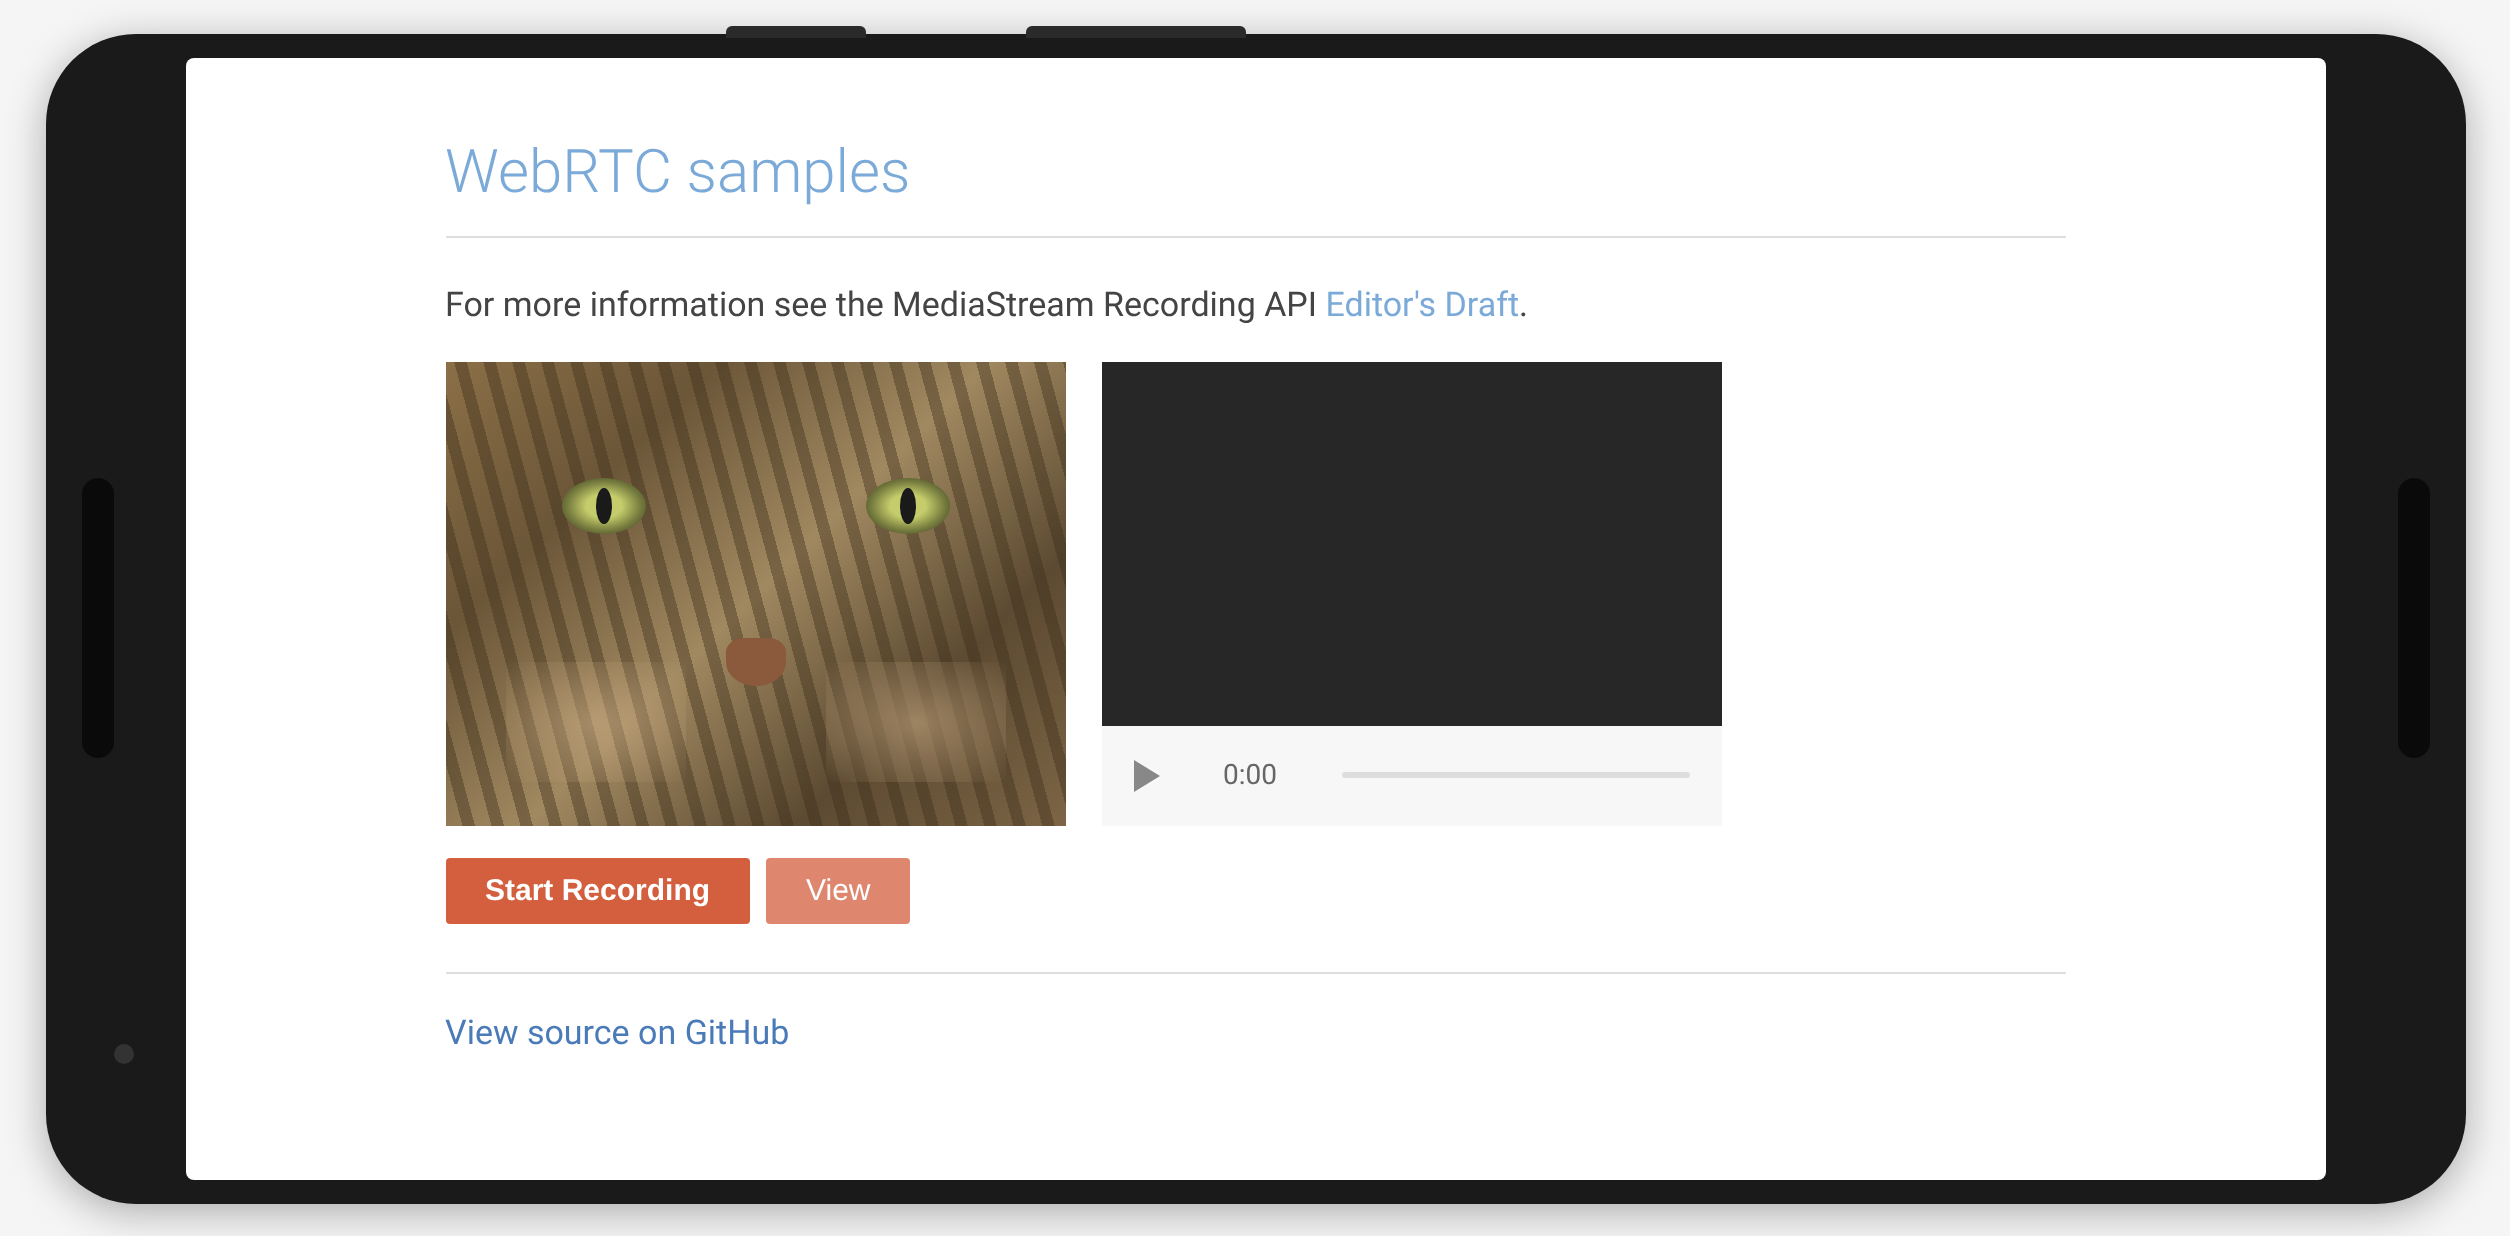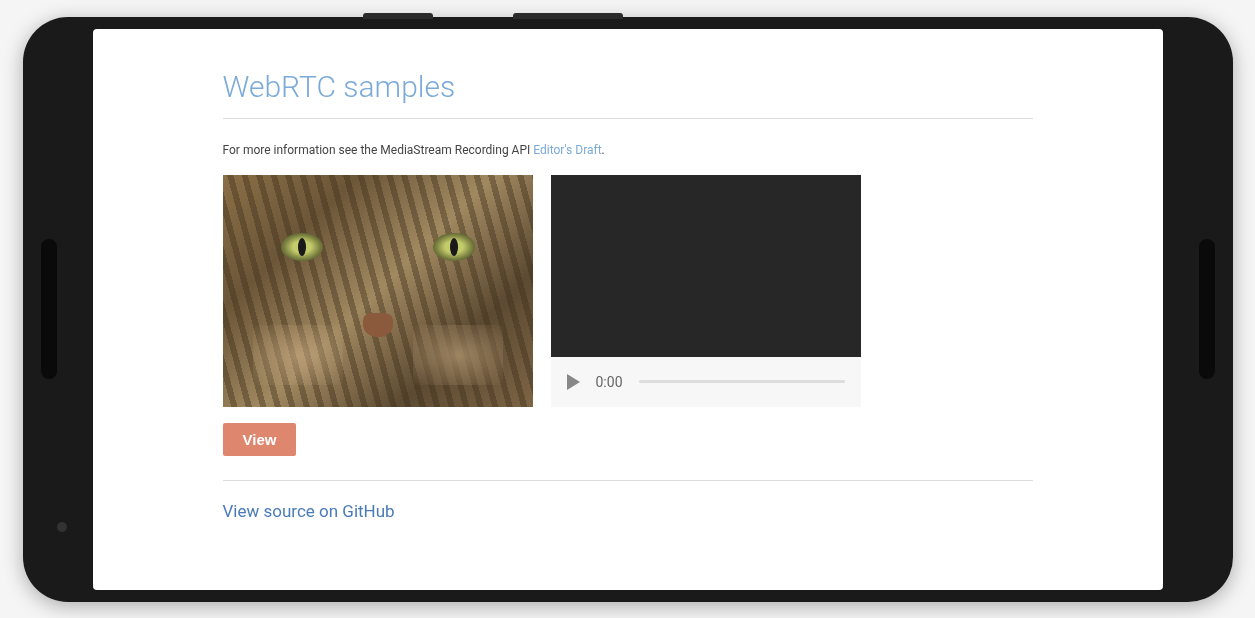--- a/index.html
+++ b/index.html
@@ -103,21 +103,21 @@
       font-weight: 300;
     }
     
     .title-bold {
       color: #1a1a1a;
       font-size: 30px;
       font-weight: 700;
     }
     
     .description {
-      font-size: 12px;
+      font-size: 17px;
       color: #444;
       margin-bottom: 18px;
       margin-top: 24px;
     }
     
     .link {
       color: #7baad8;
     }
     
     .videos {
@@ -218,21 +218,21 @@
       flex: 1;
       background: #272727;
     }
     
     .video-controls {
       height: 50px;
       background: #f7f7f7;
       display: flex;
       align-items: center;
       padding: 0 16px;
-      gap: 16px;
+      gap: 32px;
     }
     
     .play-icon {
       width: 0;
       height: 0;
       border-left: 13px solid #888;
       border-top: 8px solid transparent;
       border-bottom: 8px solid transparent;
     }
     
@@ -322,20 +322,21 @@
           <div class="video-black"></div>
           <div class="video-controls">
             <div class="play-icon"></div>
             <span class="time-label">0:00</span>
             <div class="progress-bar"></div>
           </div>
         </div>
       </div>
       
       <div class="button-row">
+        <button class="btn">Start Recording</button>
         <button class="btn faded">View</button>
       </div>
       
       <a class="source-link">View source on GitHub</a>
       
     </div>
   </div>
 </div>
 
 </body></html>

